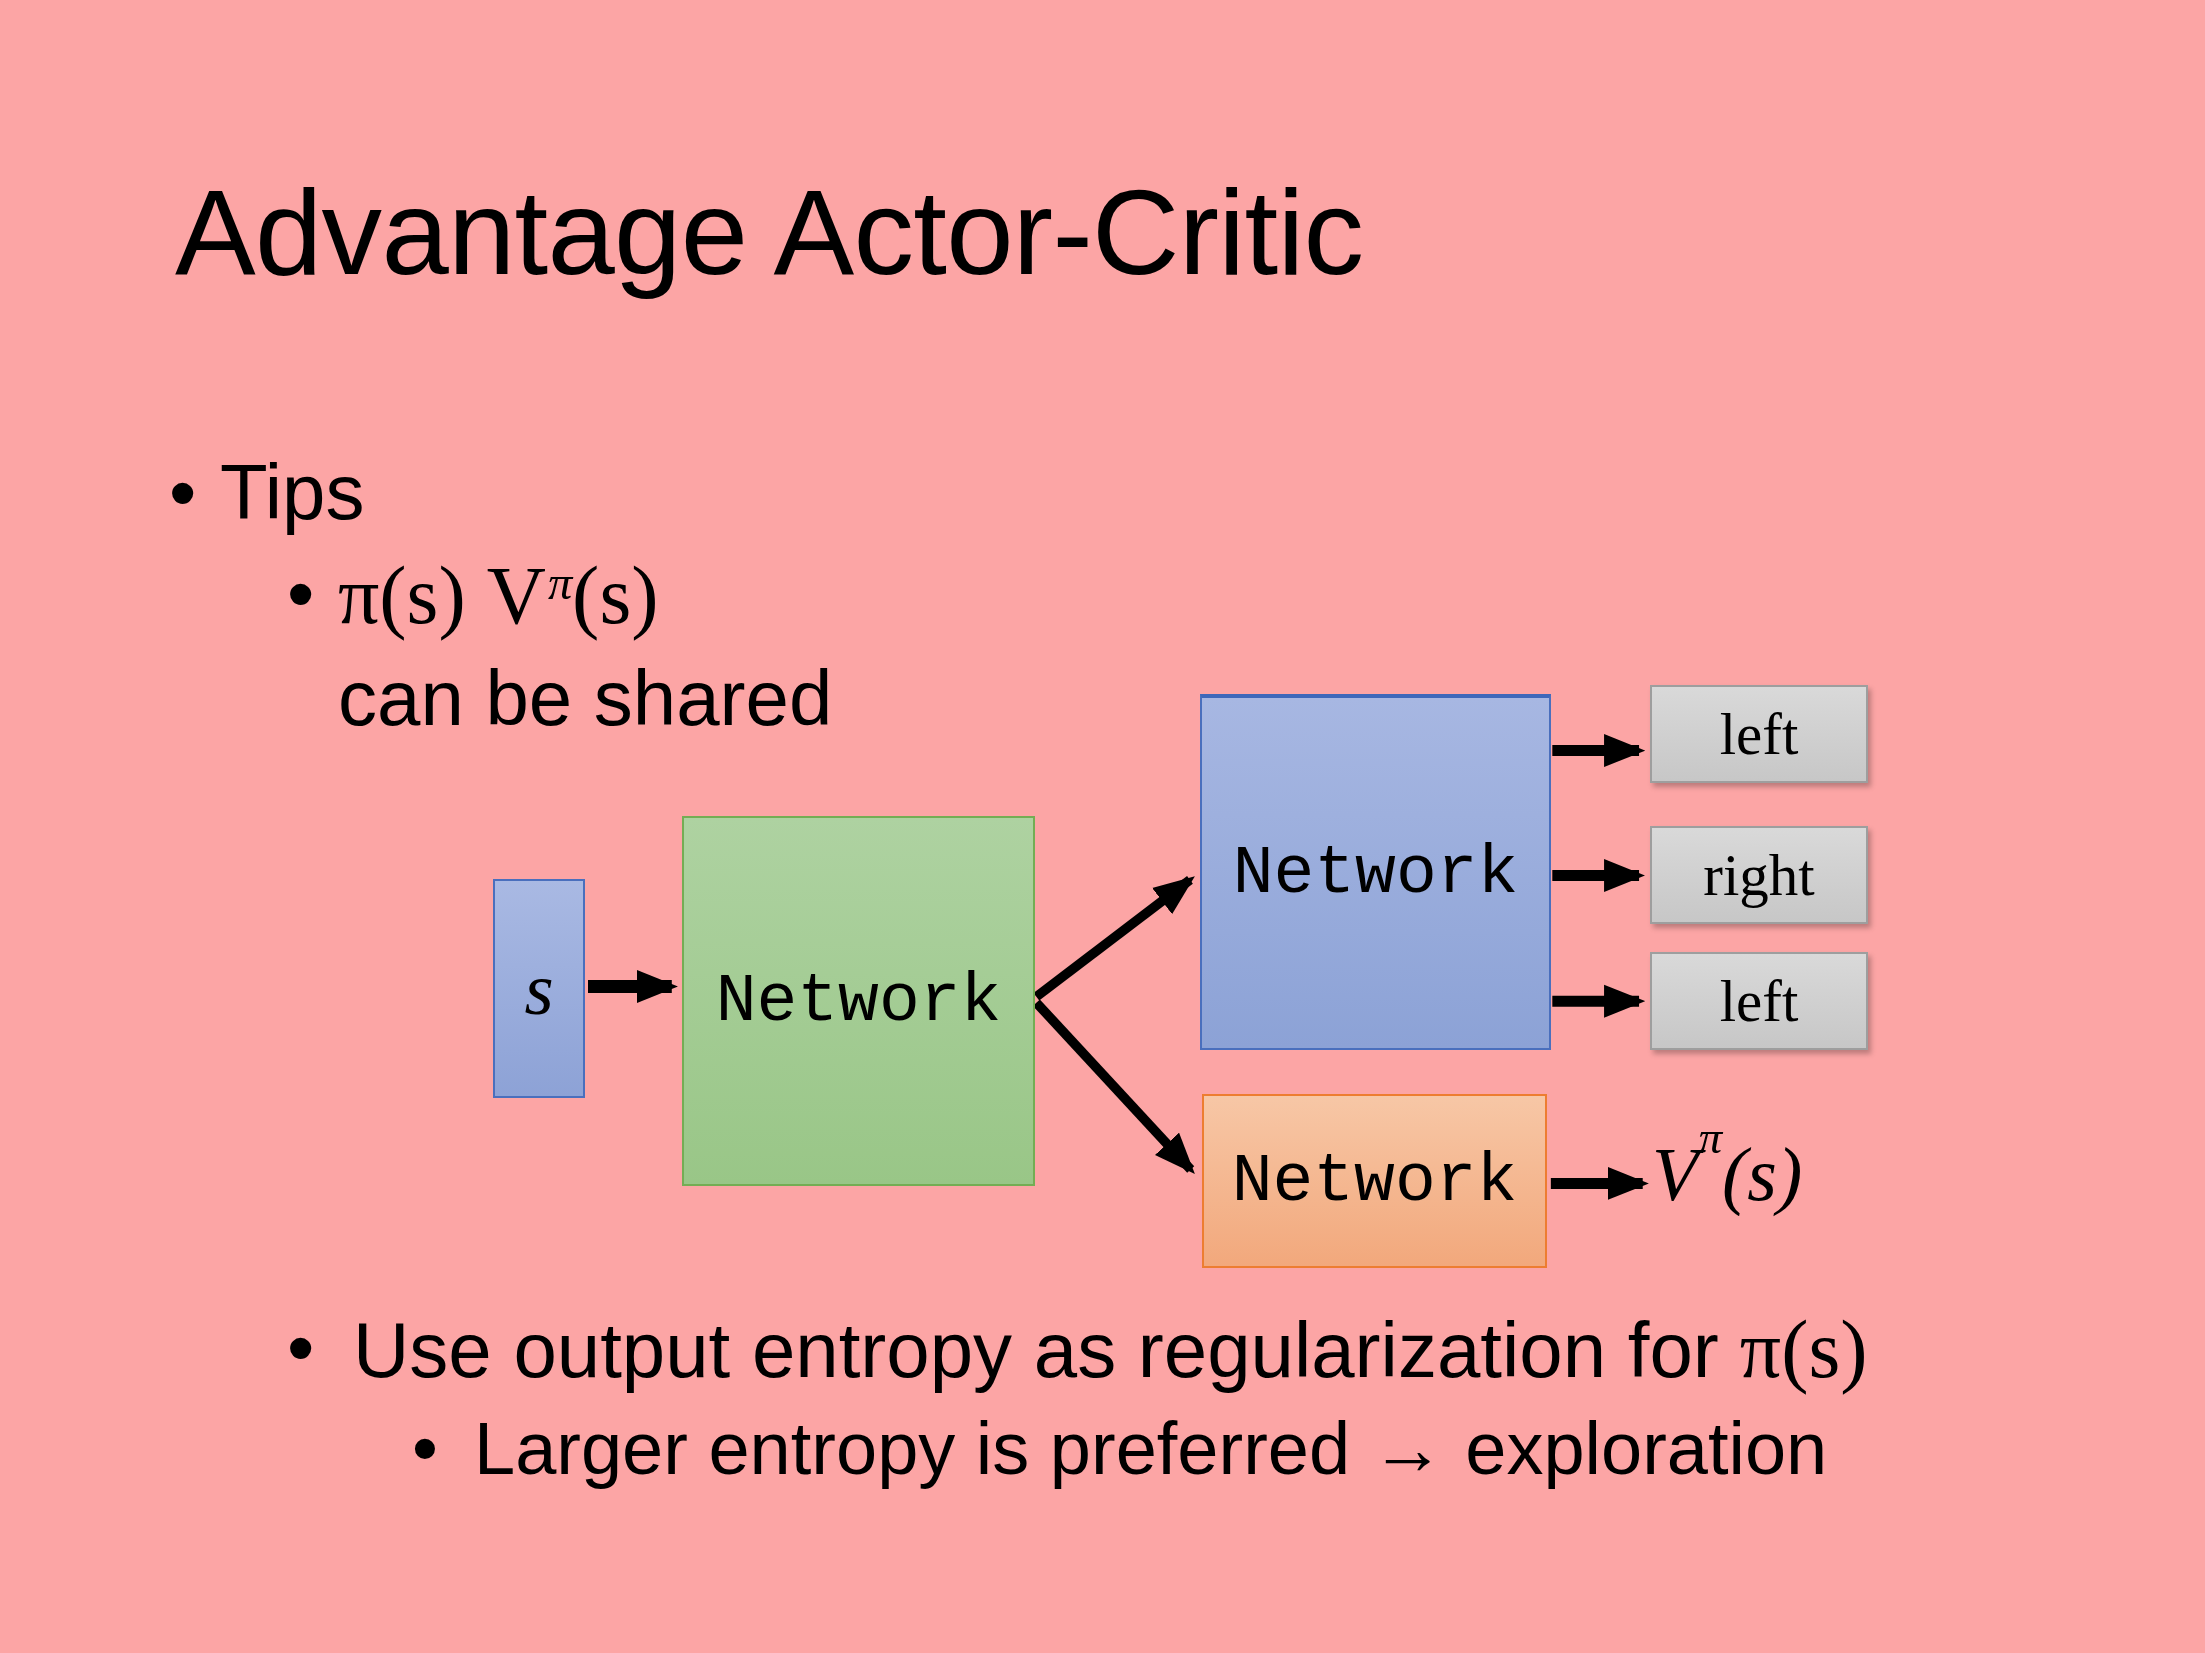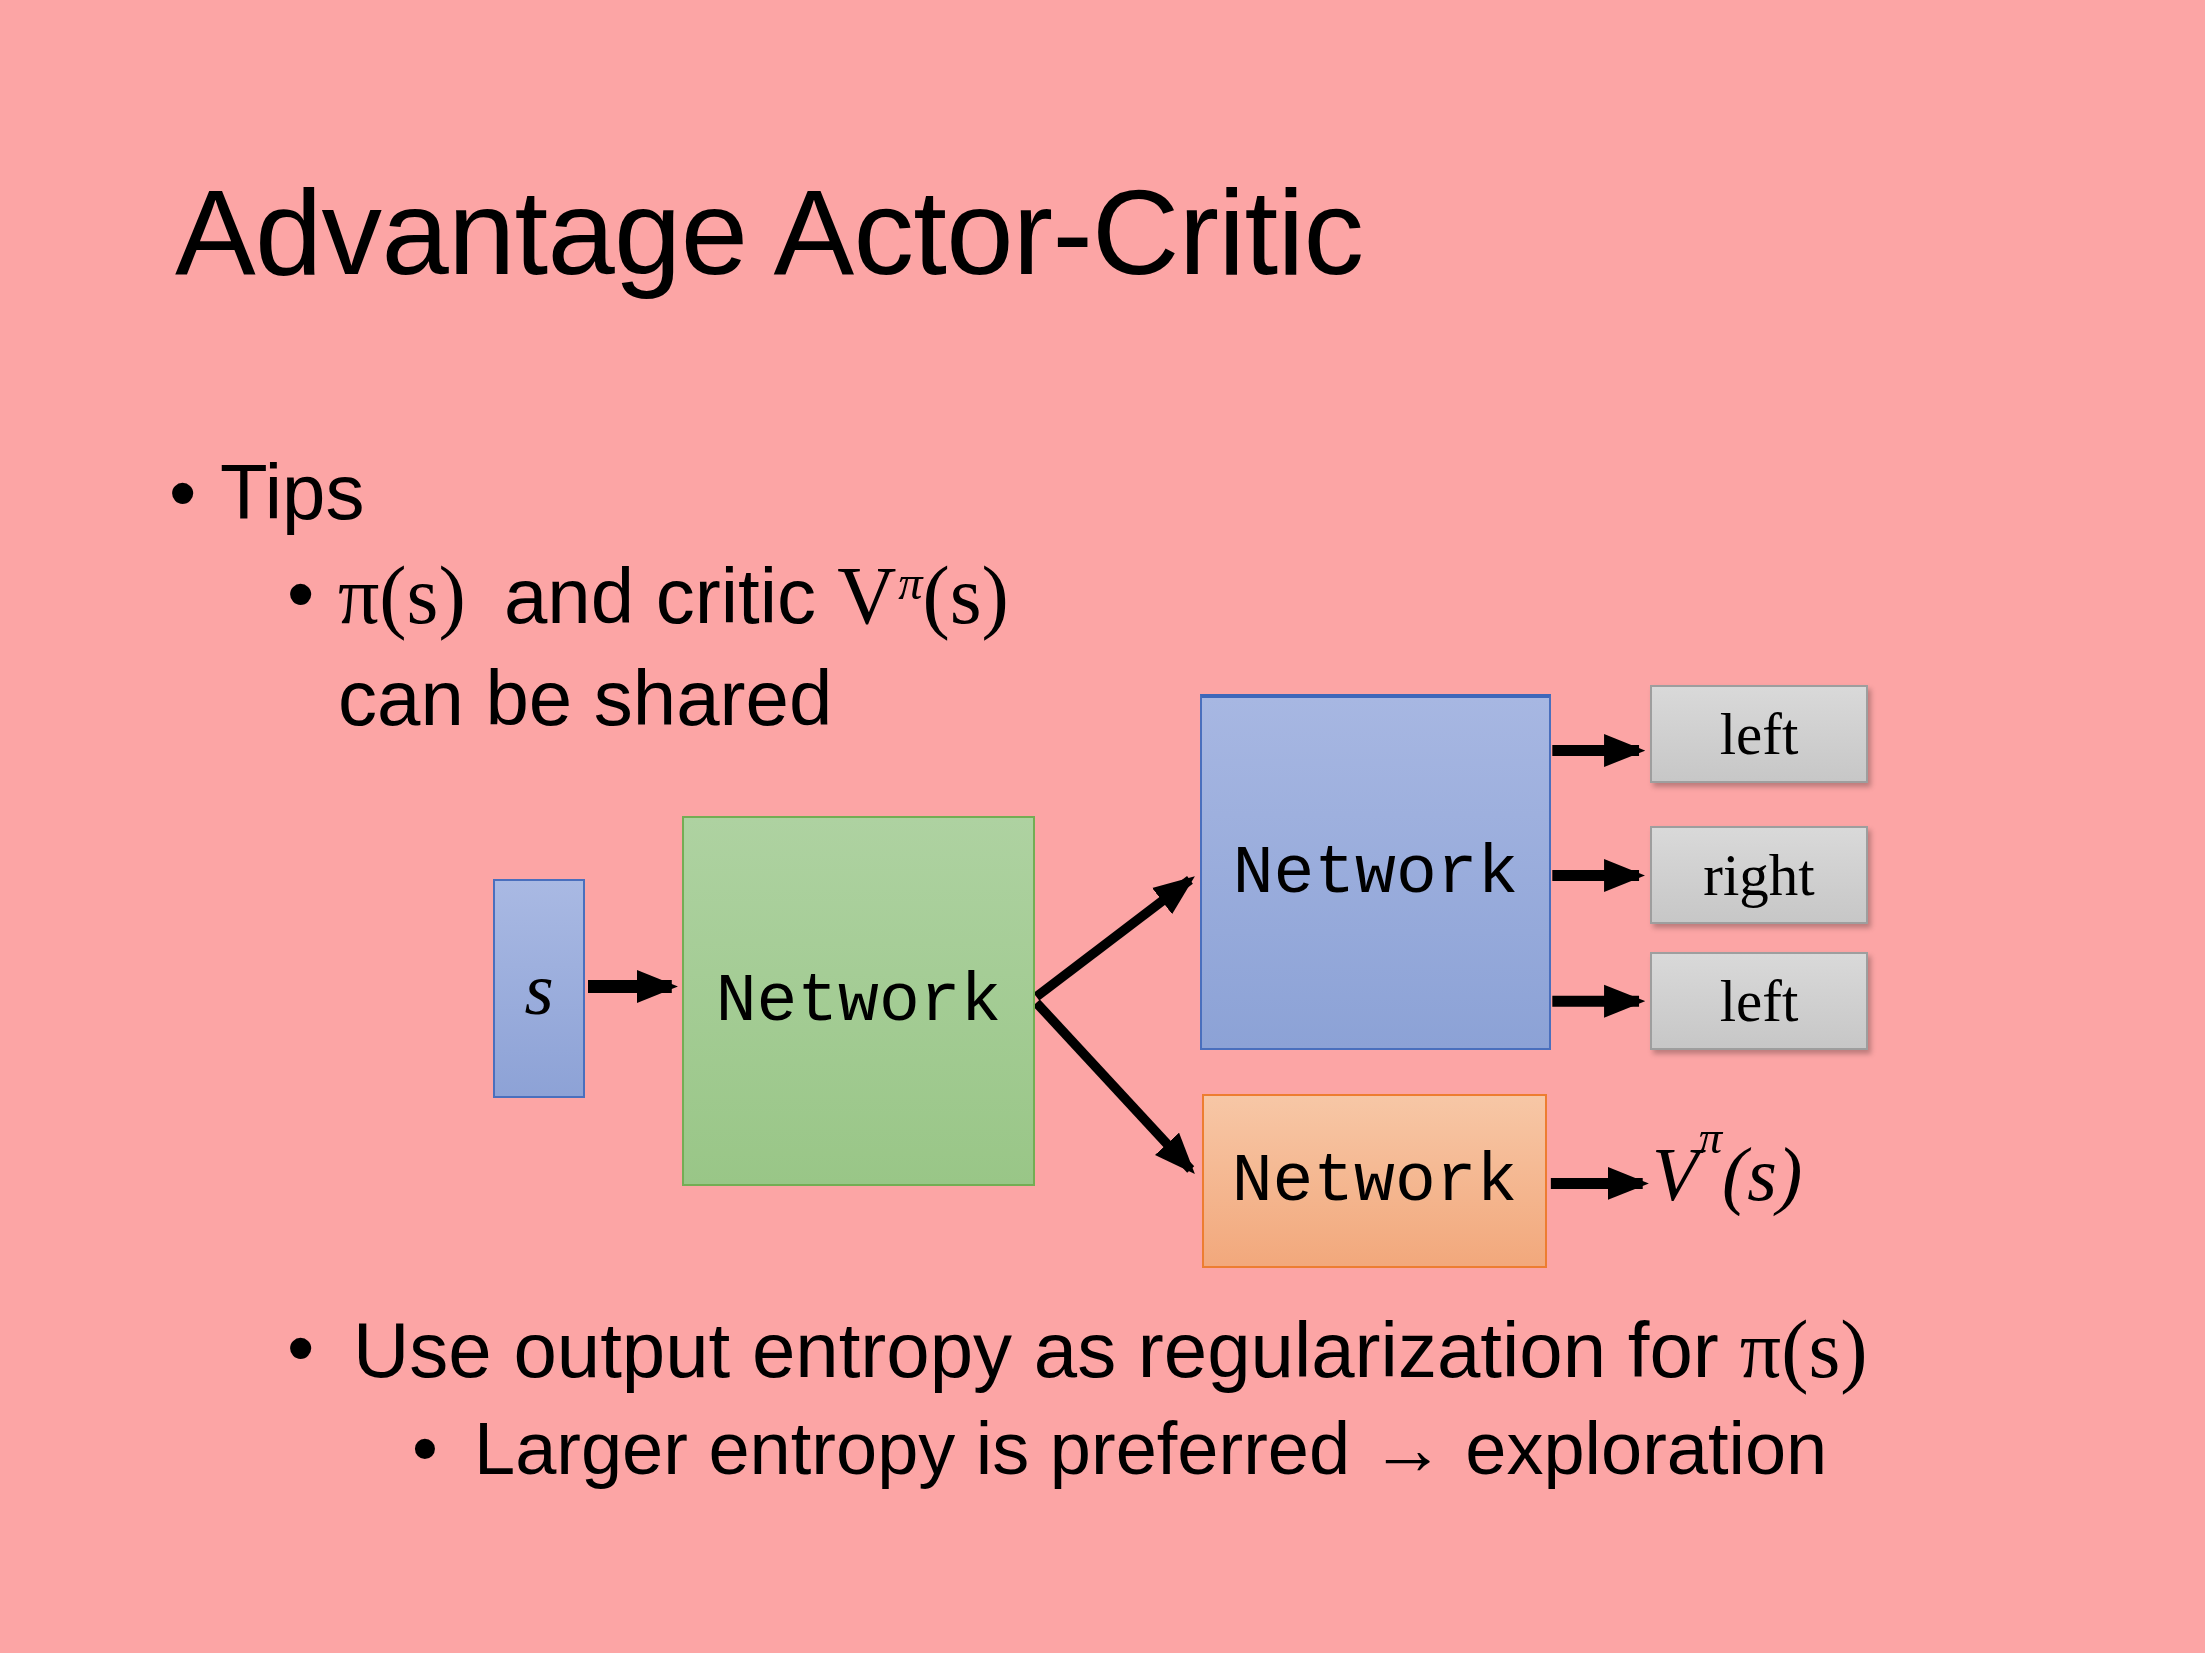--- a/index.html
+++ b/index.html
@@ -151,21 +151,20 @@
   <div class="bullet-line l-tips">
     <span class="bullet-dot">•</span>
     <span>Tips</span>
   </div>
 
   <div class="bullet-line l-share">
     <span class="bullet-dot">•</span>
     <span class="lines-col">
       <span class="seg-row">
         <span class="mi">π(s)</span>
-        <span class="dblspace">and critic</span>
         <span class="vterm"><span class="mi">V</span><sup>π</sup><span class="mi">(s)</span></span>
       </span>
       <span>can be shared</span>
     </span>
   </div>
 
   <div class="bullet-line l-use">
     <span class="bullet-dot">•</span>
     <span class="seg-row">
       <span>Use output entropy as regularization for</span>

